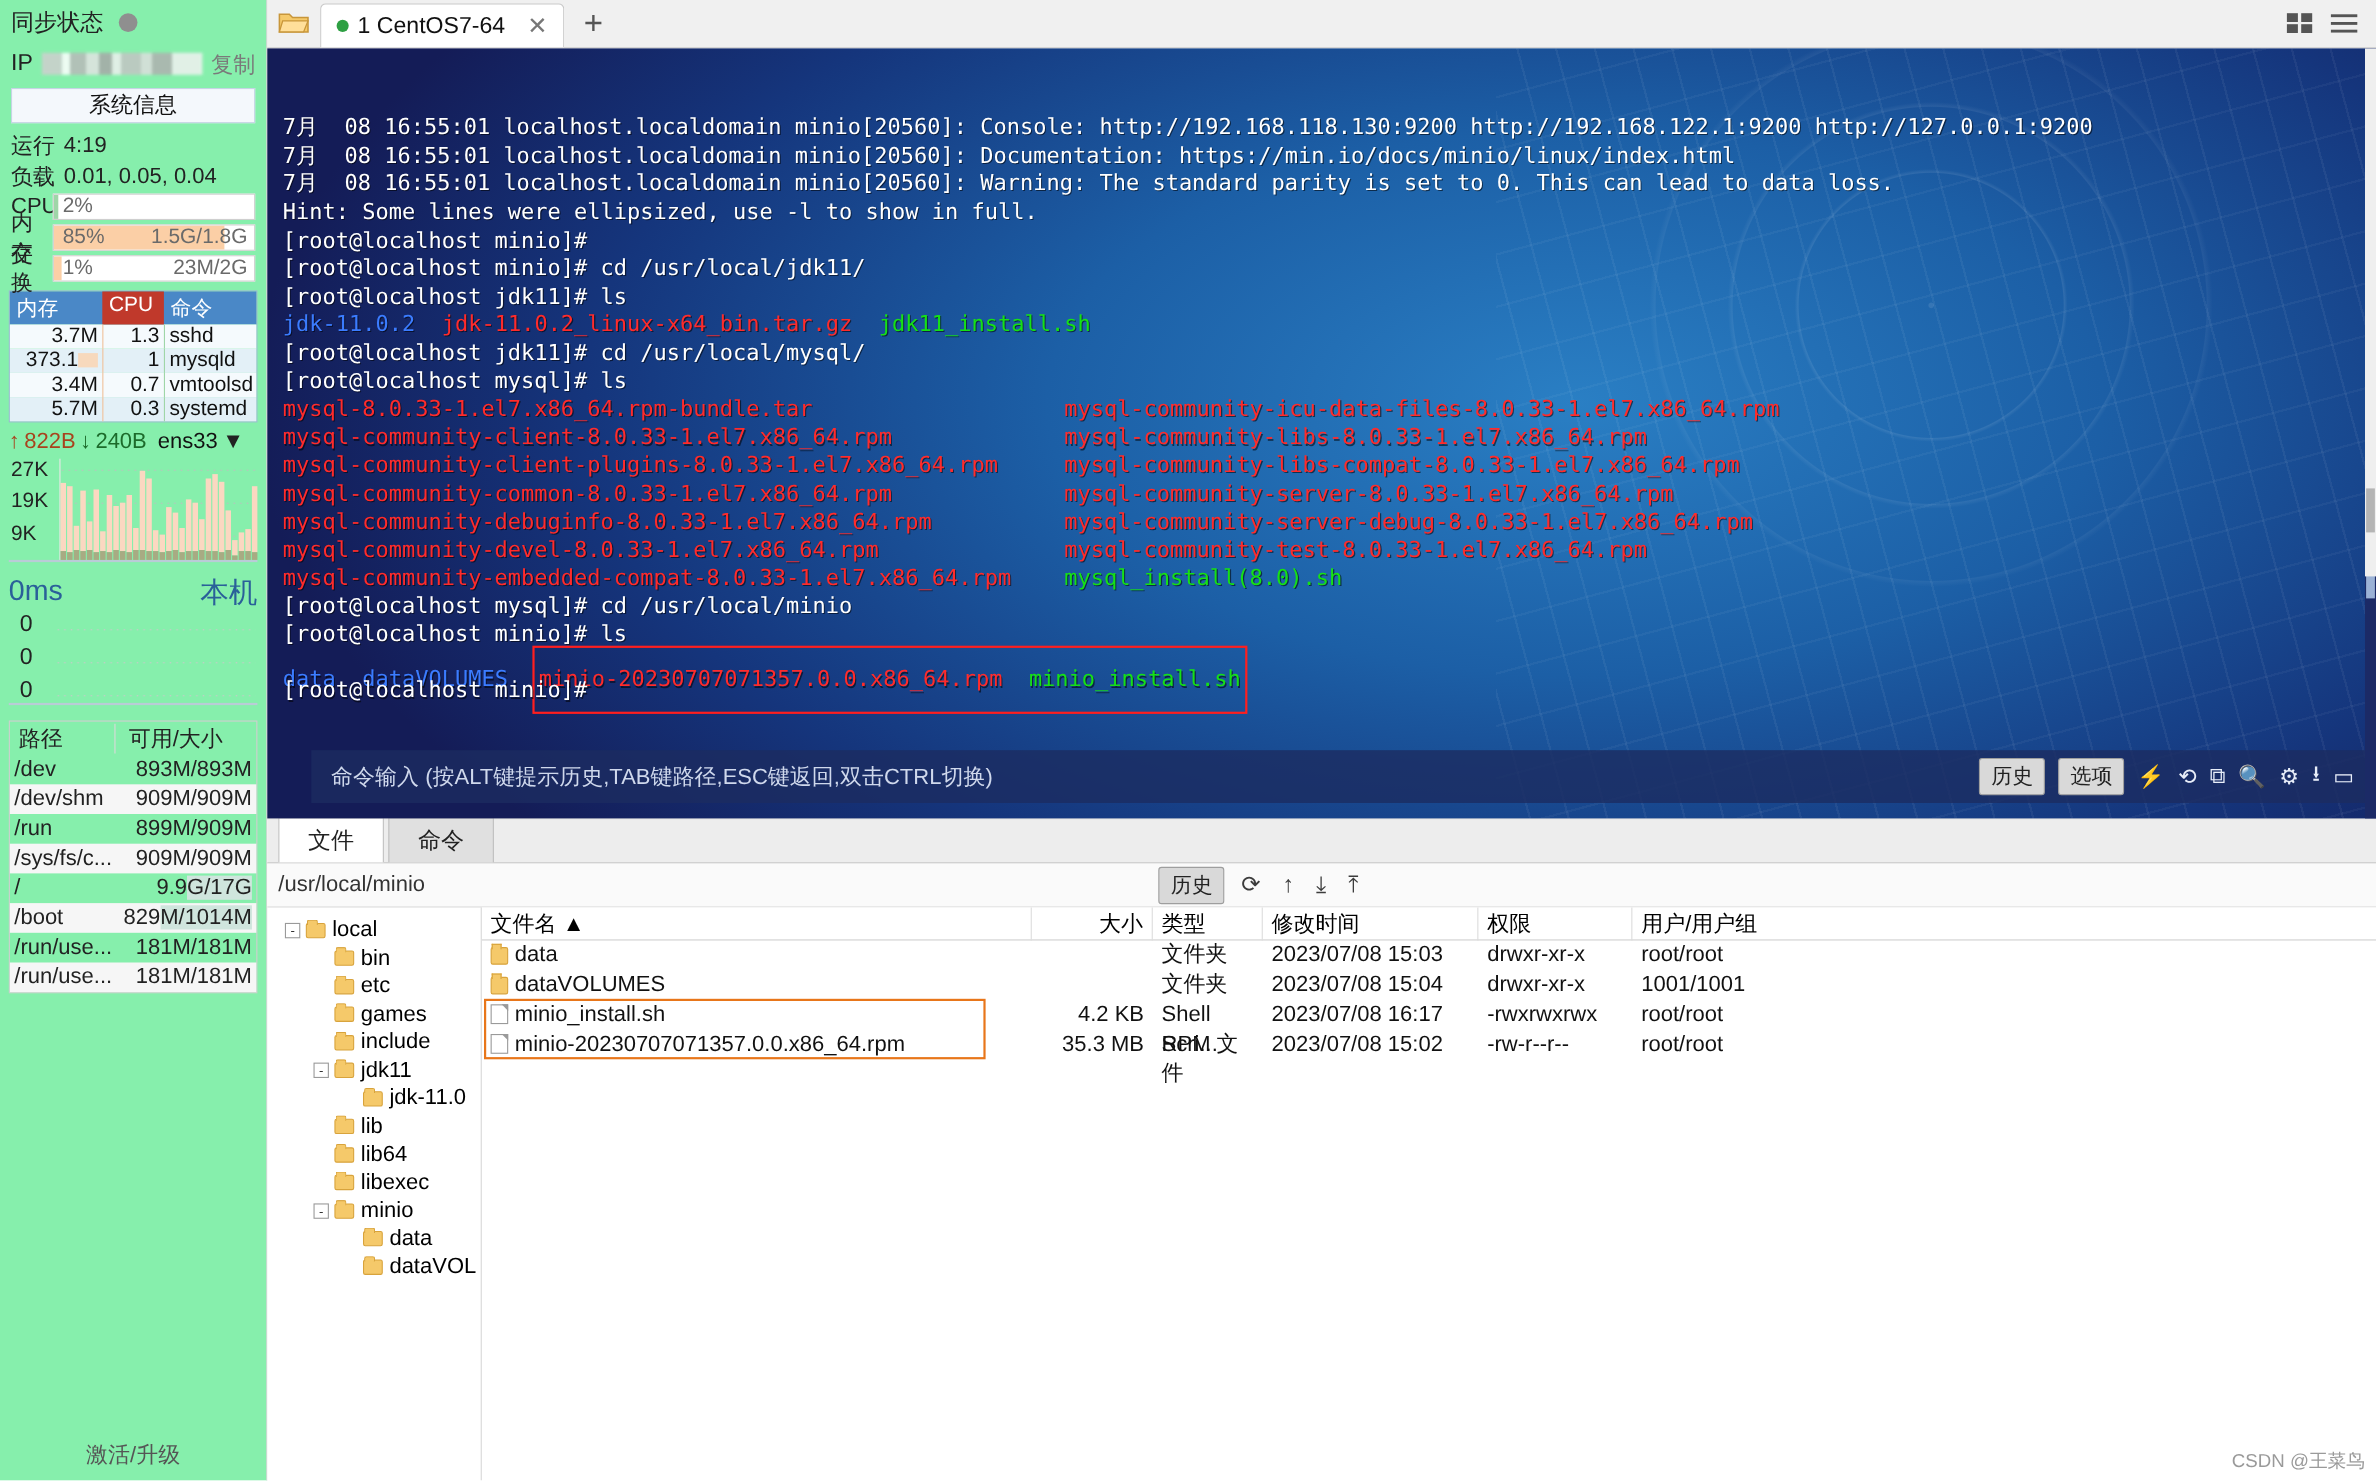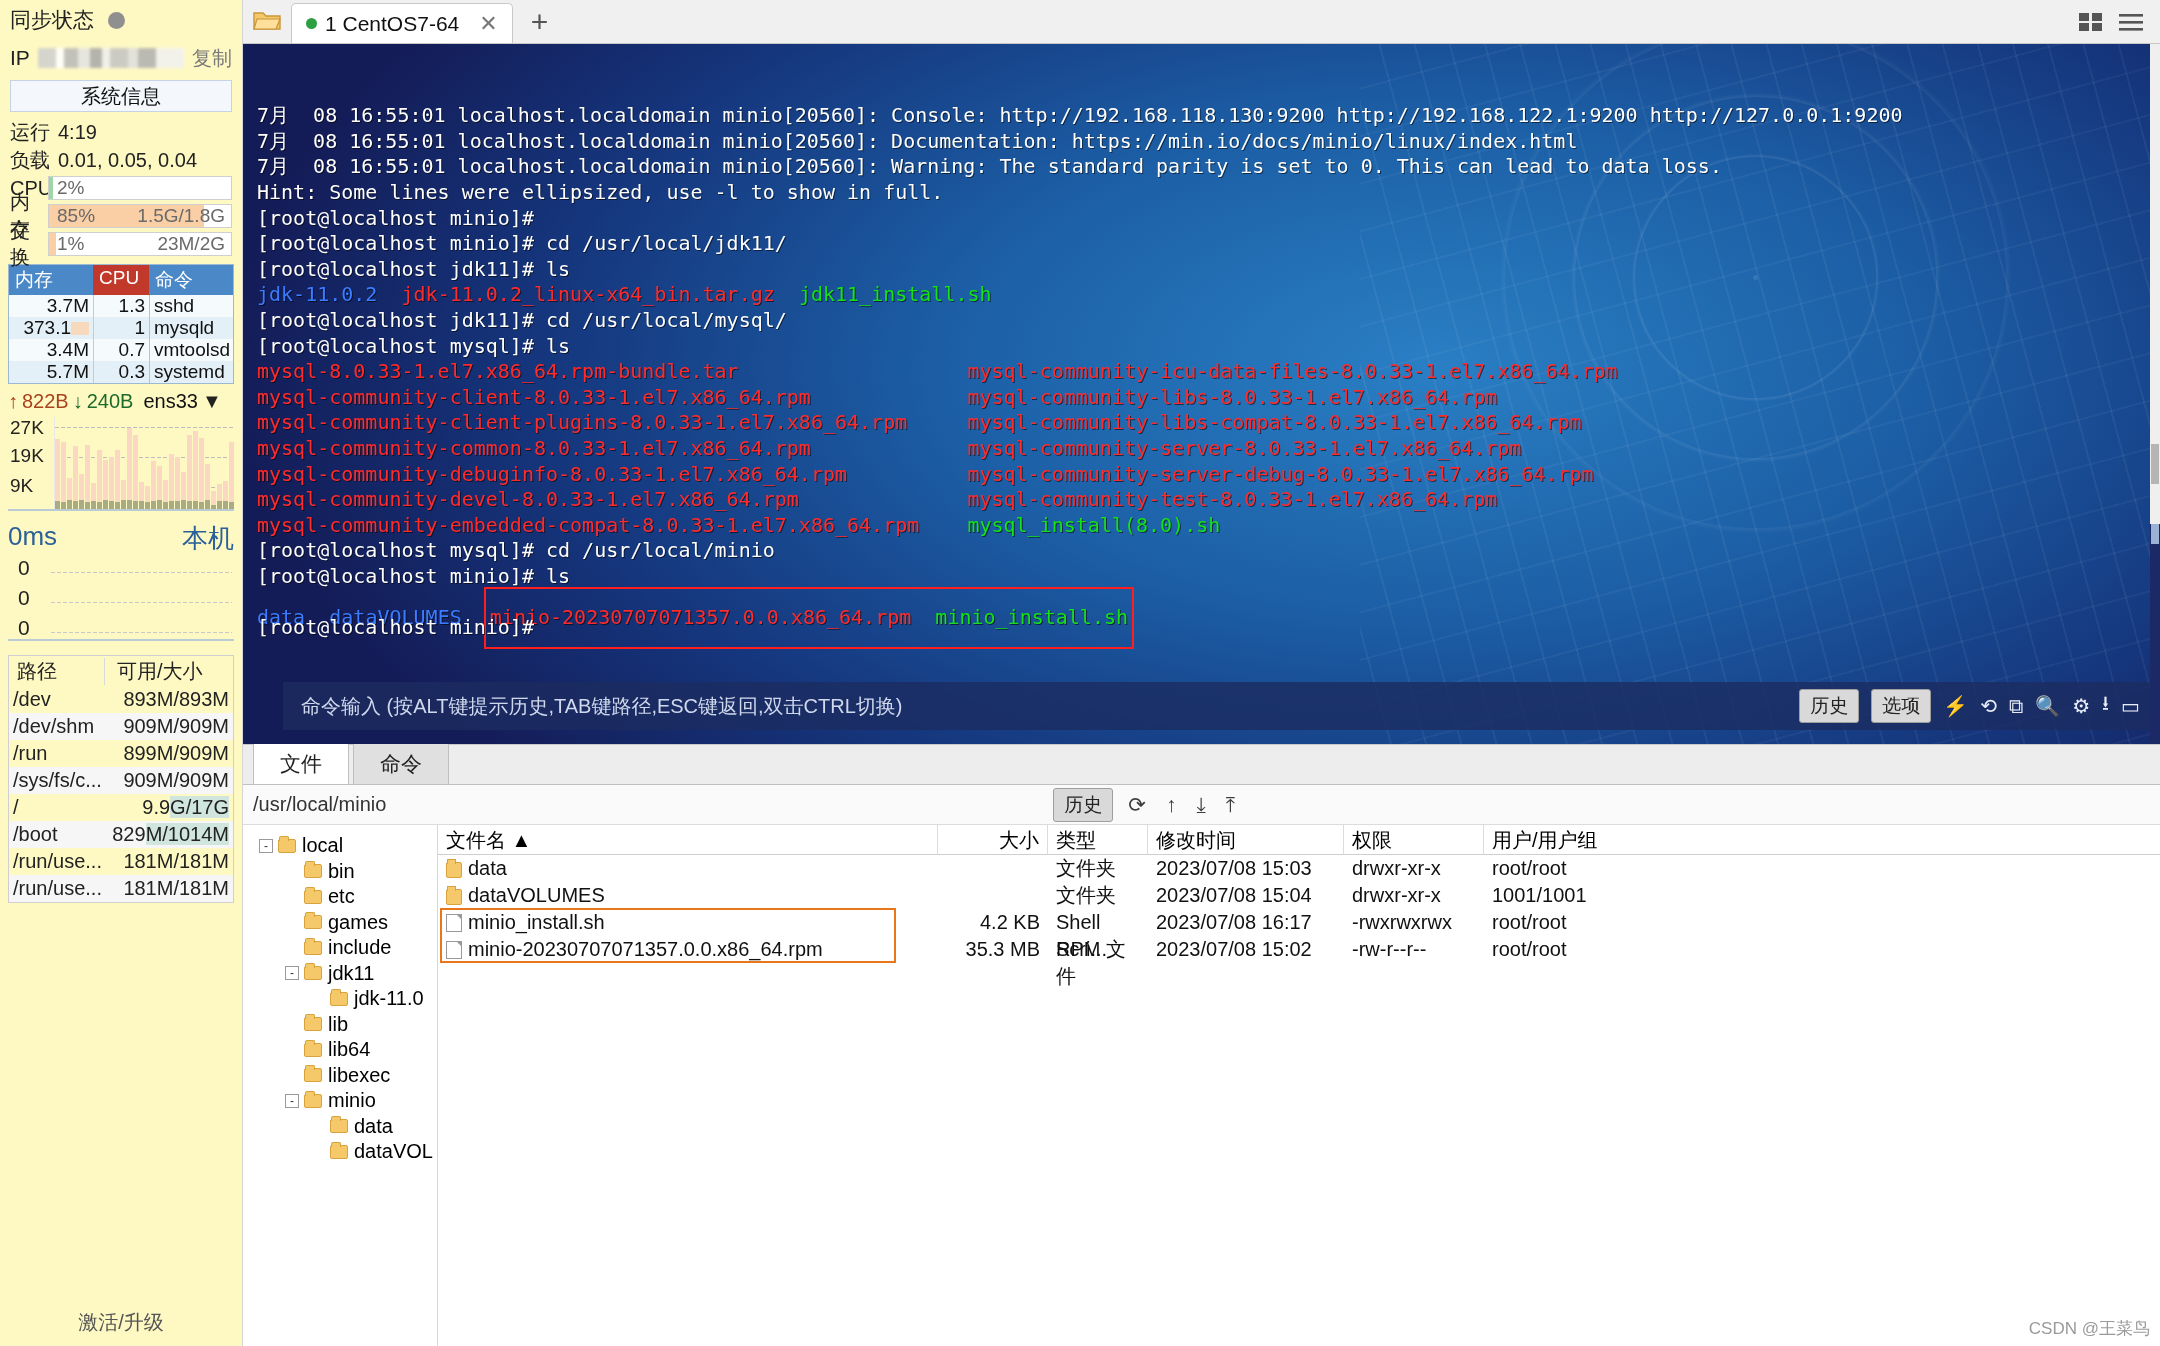--- a/index.html
+++ b/index.html
@@ -7,21 +7,21 @@
     width: 2160px; height: 1346px;
     font-family: "Liberation Sans", sans-serif;
     background: #ffffff;
     overflow: hidden;
   }
   .app { position: relative; width: 2160px; height: 1346px; display: flex; }
 
   
   .sidebar {
     width: 243px; height: 1346px;
-    background: #fef9c3;
+    background: #86efac;
     border-right: 1px solid #d6d6d6;
     position: relative;
     flex: 0 0 243px;
     font-size: 19px;
     color: #222;
   }
   .sb-row { display: flex; align-items: center; padding: 0 10px; }
   .sb-sync { height: 40px; font-size: 21px; }
   .sync-dot {
     width: 17px; height: 17px; border-radius: 50%;

